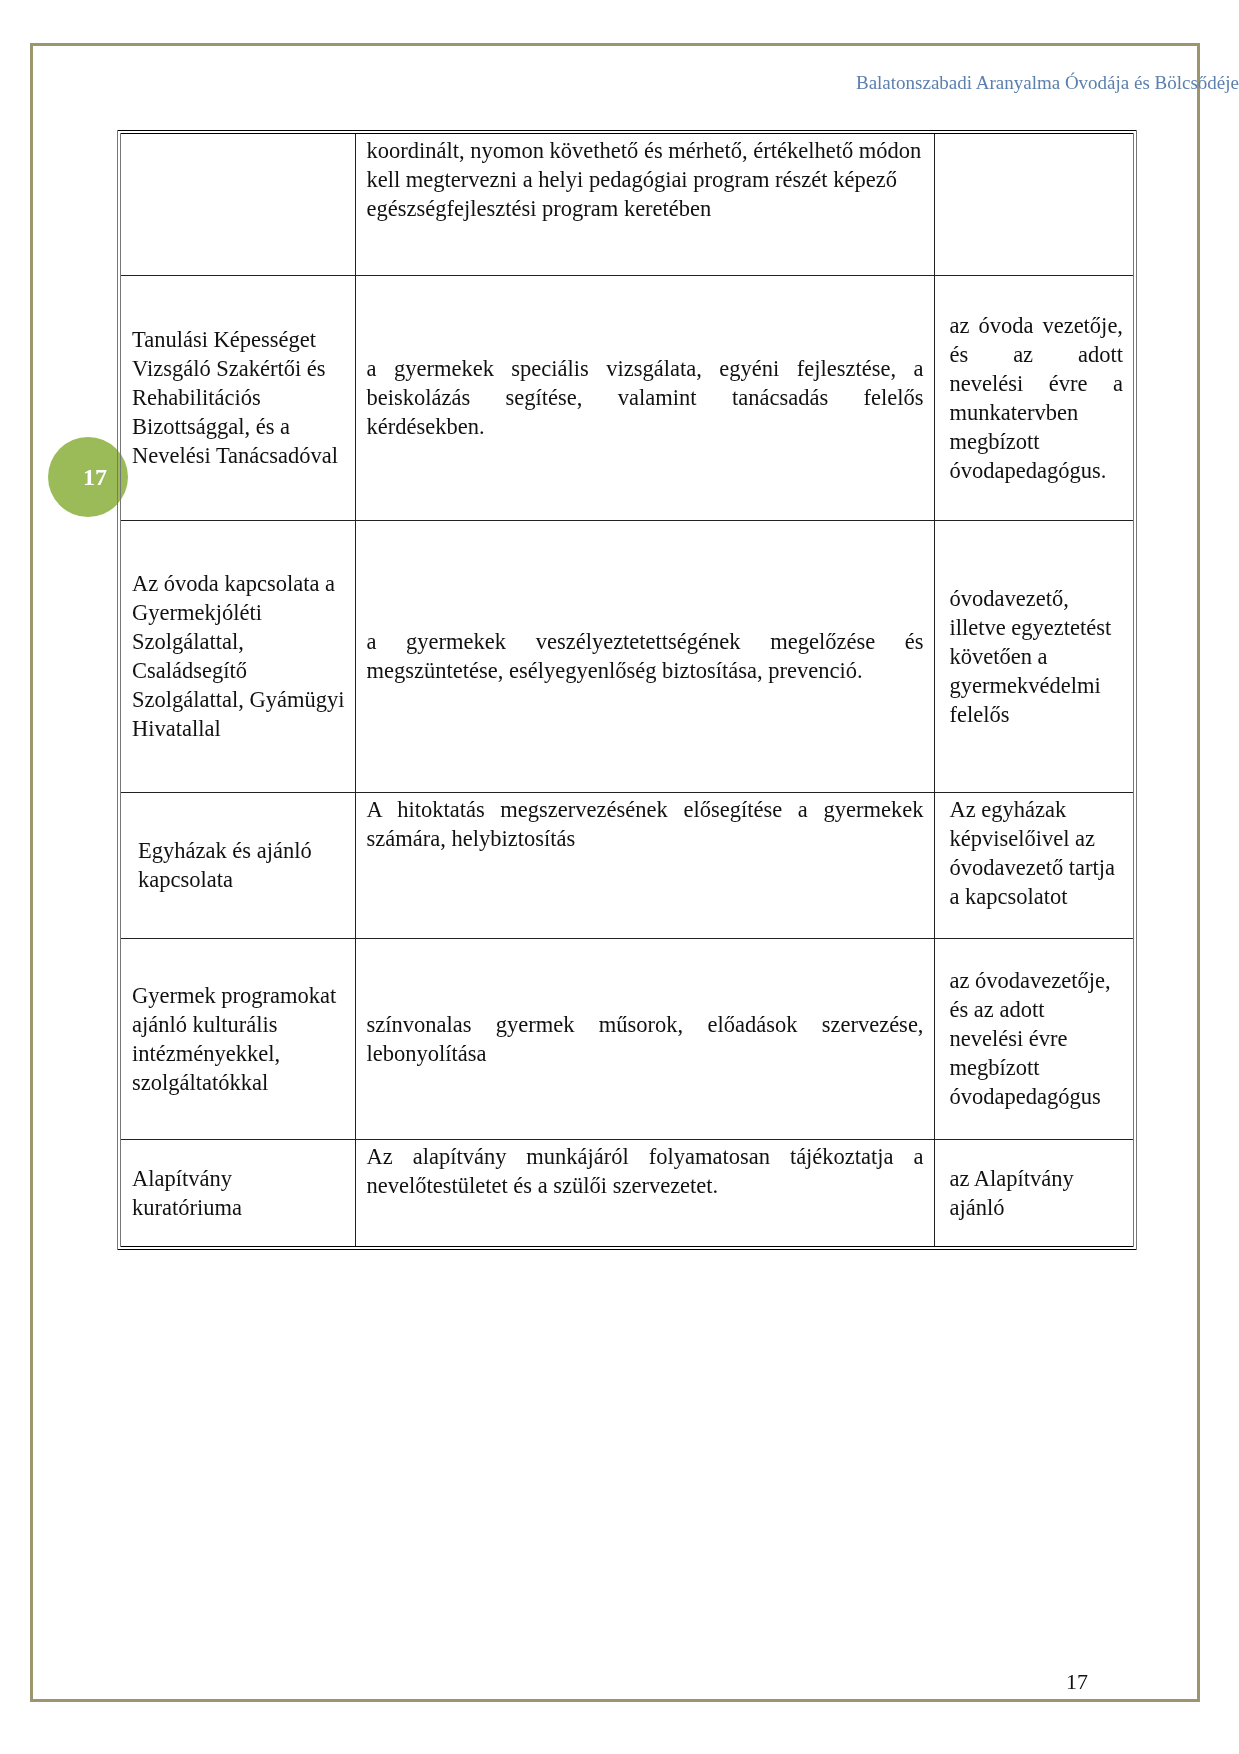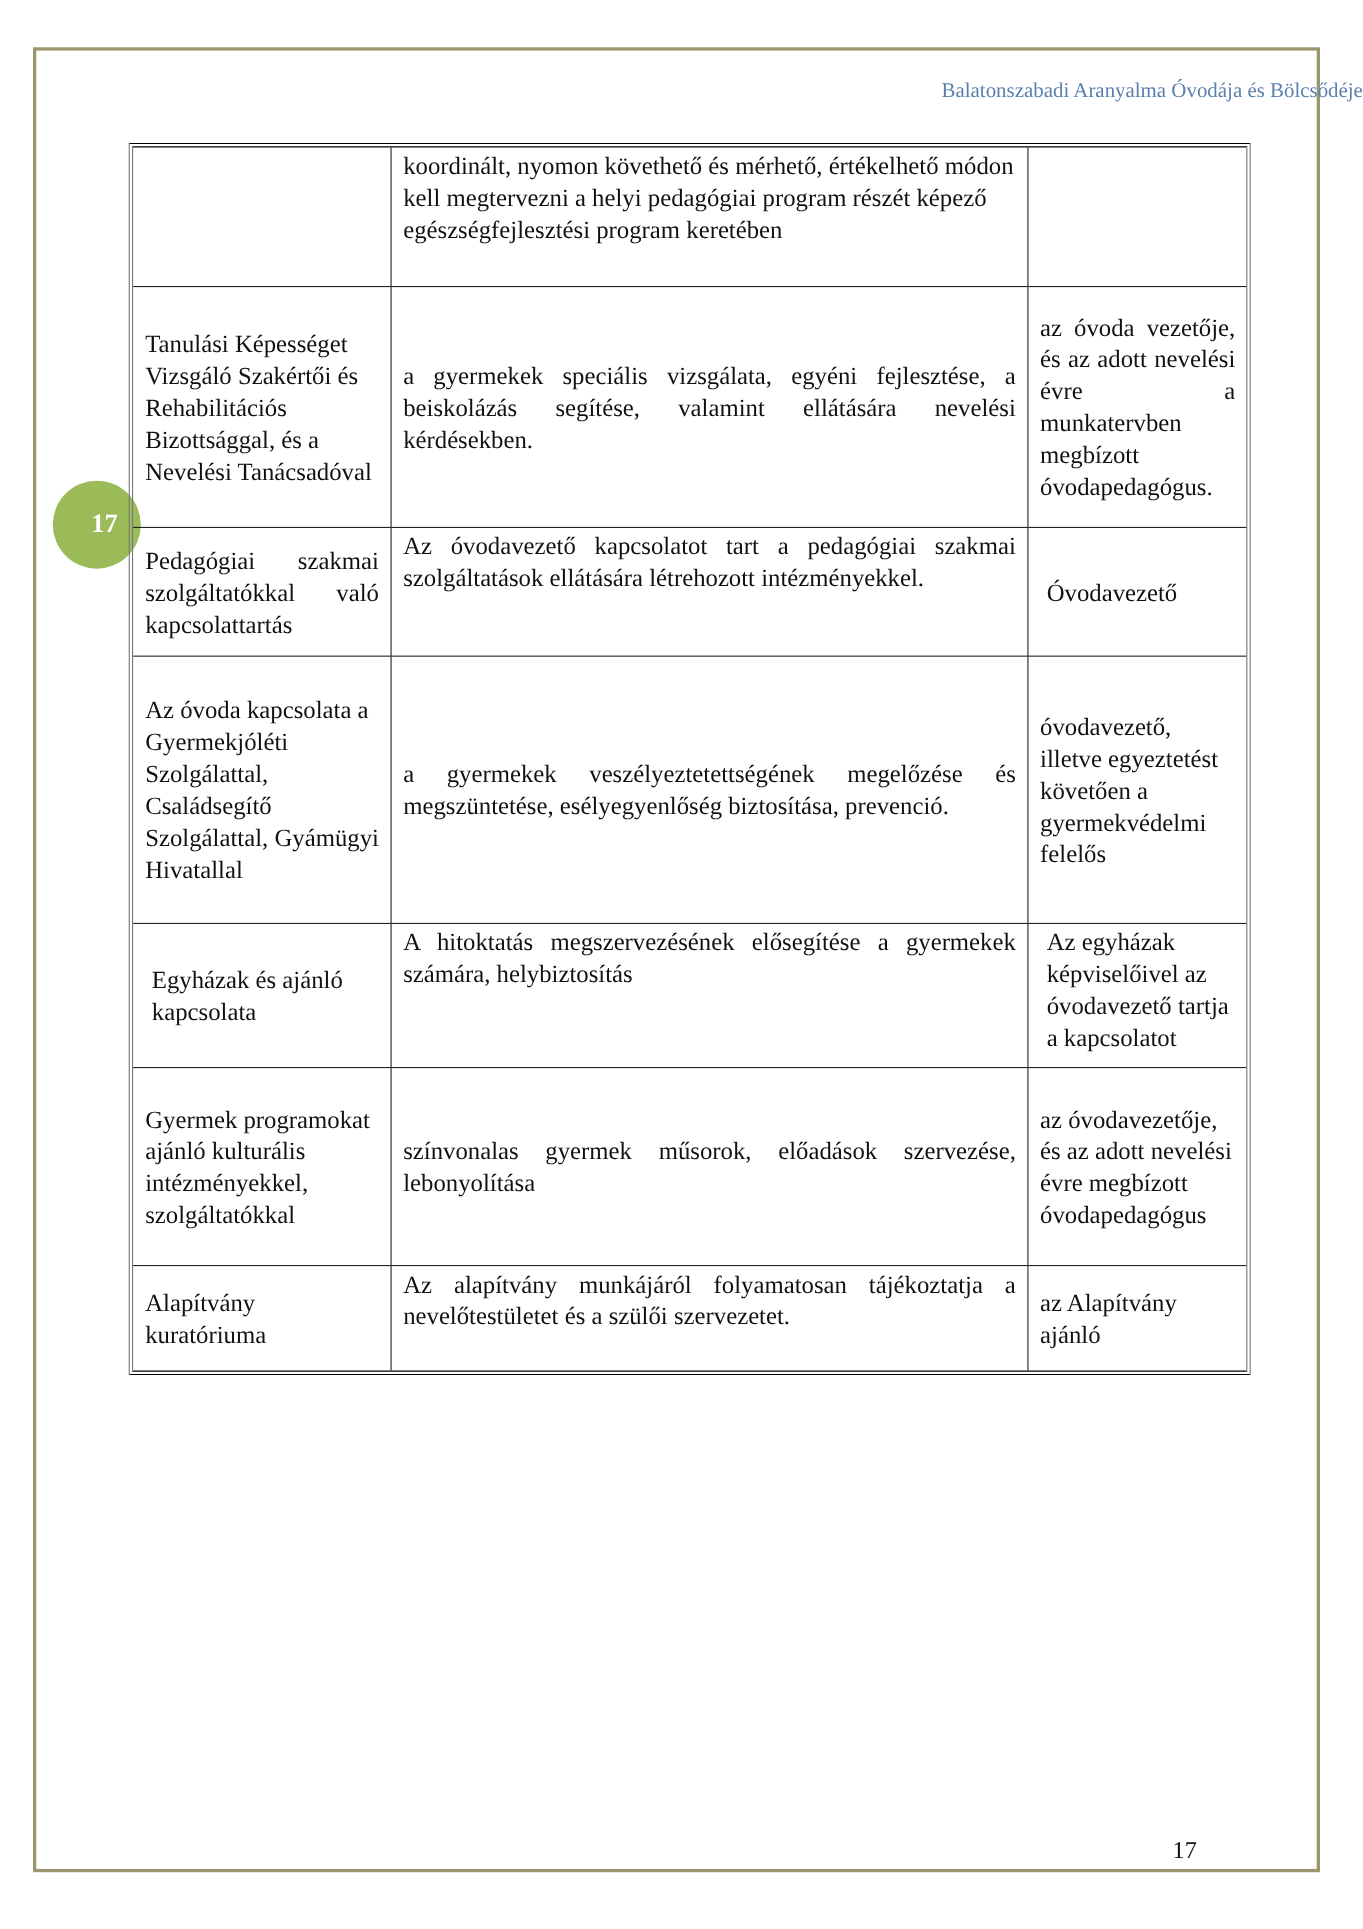--- a/index.html
+++ b/index.html
@@ -14,21 +14,21 @@
             display:flex; align-items:center; justify-content:center; padding-left:14px; box-sizing:border-box; }
   .tbl-wrap { position:absolute; left:117px; top:130px; width:1020px; height:1120px;
               border-top:4px double #000; border-bottom:4px double #000;
               border-left:4px double #777; border-right:4px double #777; box-sizing:border-box; }
   table { border-collapse:collapse; width:100%; height:100%; table-layout:fixed; }
   td { border:1.5px solid #222; padding:2px 10px 2px 11px; font-size:22.5px; line-height:29px;
        vertical-align:middle; }
   tr:first-child td { border-top:none; }
   tr:last-child td { border-bottom:none; }
   td:first-child { border-left:none; }
-  td:last-child { border-right:none; }
+  td:last-child { border-right:none;padding-left:15px; }
   td.top { vertical-align:top;font-family:Liberation Serif, serif; }
   td.just { text-align:justify; text-align-last:left; }
   .pagenum { position:absolute; left:1066px; top:1669px; font-size:22px; color:#111; }
   .indent { padding-left:17px; }
 </style>
 </head>
 <body>
 
 <div class="page-border"></div>
 
@@ -46,27 +46,22 @@
       <col style="width:199px">
     </colgroup>
     <tbody>
         <tr style="height:117px">
       <td></td>
       <td class="top">koordinált, nyomon követhető és mérhető, értékelhető módon kell megtervezni a helyi pedagógiai program részét képező egészségfejlesztési program keretében</td>
       <td></td>
     </tr>
     <tr style="height:203px">
       <td>Tanulási Képességet Vizsgáló Szakértői és Rehabilitációs Bizottsággal, és a Nevelési Tanácsadóval</td>
-      <td class="just">a gyermekek speciális vizsgálata, egyéni fejlesztése, a beiskolázás segítése, valamint ellátására nevelési kérdésekben.</td>
+      <td class="just">a gyermekek speciális vizsgálata, egyéni fejlesztése, a beiskolázás segítése, valamint tanácsadás felelős kérdésekben.</td>
       <td class="just">az óvoda vezetője, és az adott nevelési évre a munkatervben megbízott óvodapedagógus.</td>
-    </tr>
-    <tr style="height:108px">
-      <td class="just">Pedagógiai szakmai szolgáltatókkal való kapcsolattartás</td>
-      <td class="top just">Az óvodavezető kapcsolatot tart a pedagógiai szakmai szolgáltatások ellátására létrehozott intézményekkel.</td>
-      <td class="indent">Óvodavezető</td>
     </tr>
     <tr style="height:225px">
       <td>Az óvoda kapcsolata a Gyermekjóléti Szolgálattal, Családsegítő Szolgálattal, Gyámügyi Hivatallal</td>
       <td class="just">a gyermekek veszélyeztetettségének megelőzése és megszüntetése, esélyegyenlőség biztosítása, prevenció.</td>
       <td>óvodavezető, illetve egyeztetést követően a gyermekvédelmi felelős</td>
     </tr>
     <tr style="height:116px">
       <td class="indent">Egyházak és ajánló kapcsolata</td>
       <td class="top just">A hitoktatás megszervezésének elősegítése a gyermekek számára, helybiztosítás</td>
       <td class="top indent">Az egyházak képviselőivel az óvodavezető tartja a kapcsolatot</td>

